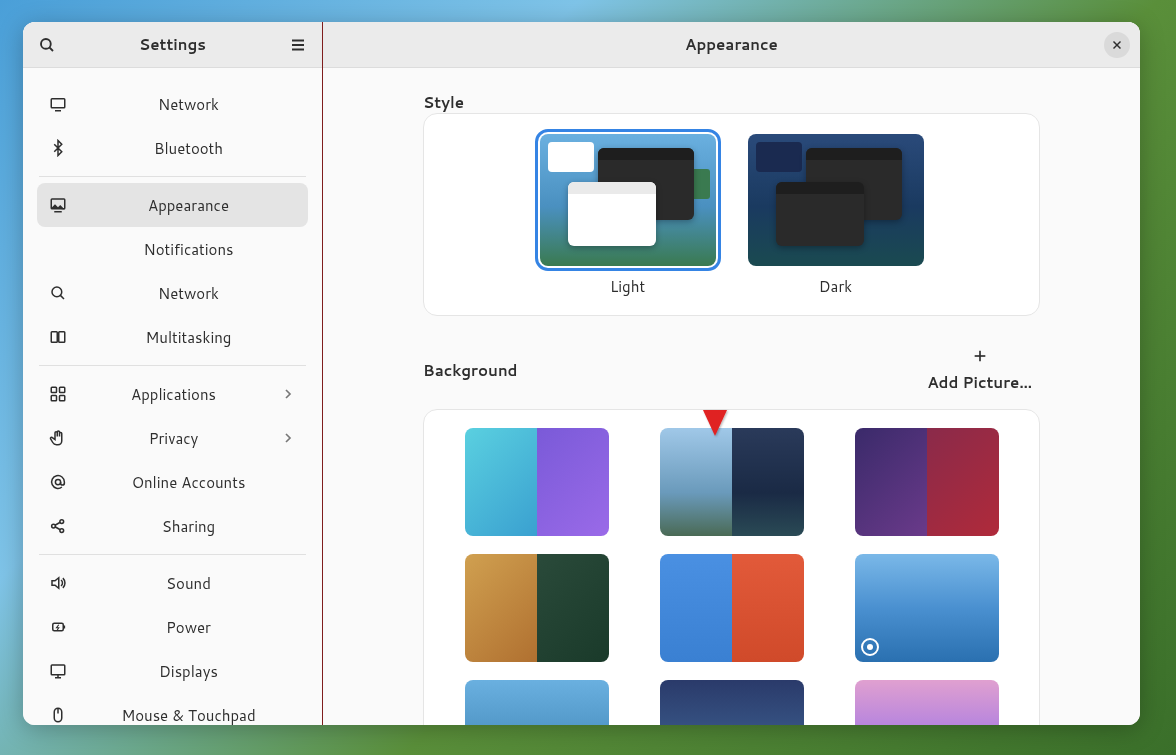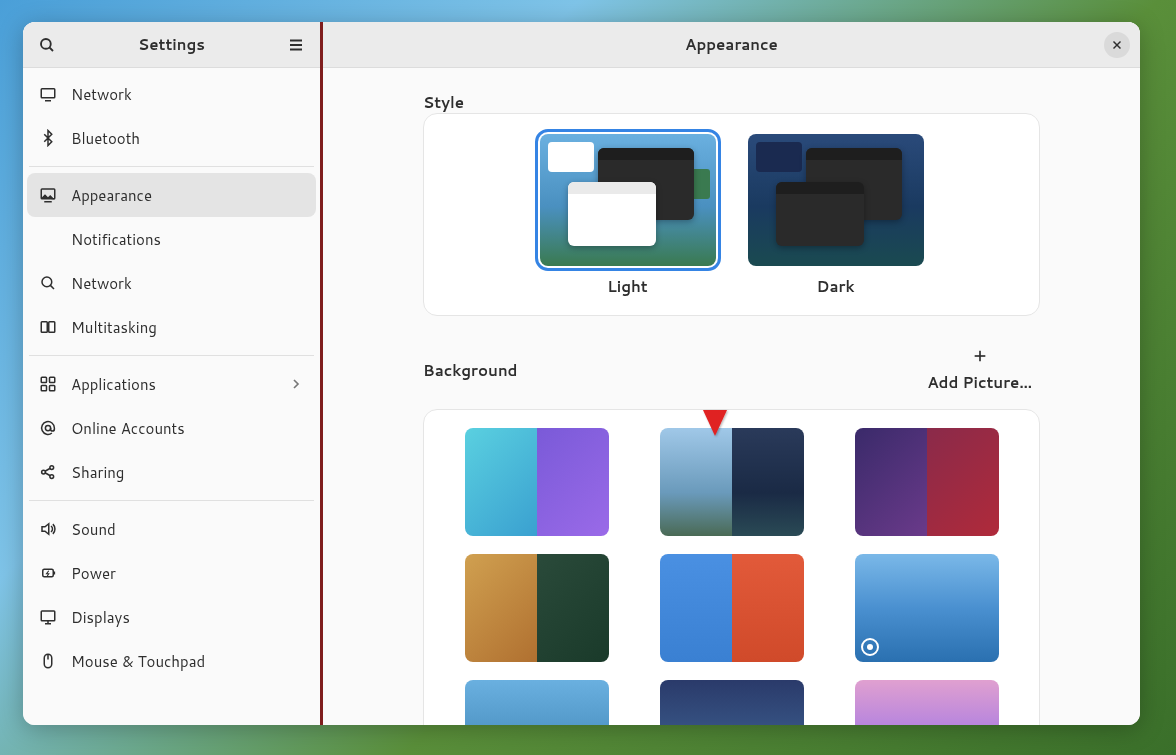--- a/index.html
+++ b/index.html
@@ -22,21 +22,21 @@
     background: #fafafa;
     border-radius: 12px;
     box-shadow: 0 4px 24px rgba(0,0,0,0.25);
     display: flex;
     overflow: hidden;
   }
   
   .sidebar {
     width: 300px;
     background: #fafafa;
-    border-right: 3px solid #7f1d1d;
+    border-right: 1px solid #7f1d1d;
     display: flex;
     flex-direction: column;
   }
   .sidebar-header {
     height: 46px;
     display: flex;
     align-items: center;
     justify-content: space-between;
     padding: 0 10px;
     background: #ebebeb;
@@ -53,21 +53,22 @@
     height: 28px;
     display: flex;
     align-items: center;
     justify-content: center;
     border-radius: 6px;
     cursor: pointer;
   }
   .sidebar-list {
     flex: 1;
     overflow-y: auto;
-    padding: 4px;
+    padding: 14px;
+    text-align: center;
   }
   .sidebar-item {
     display: flex;
     align-items: center;
     height: 44px;
     padding: 0 12px;
     border-radius: 8px;
     cursor: pointer;
     gap: 14px;
   }
@@ -156,21 +157,20 @@
     border: 1px solid #e5e5e5;
     border-radius: 14px;
     padding: 18px 24px;
   }
   .style-card {
     display: flex;
     justify-content: center;
     gap: 32px;
     margin-bottom: 28px;
     padding: 20px 24px 18px 24px;
-    font-weight: bold;
   }
   .style-option {
     display: flex;
     flex-direction: column;
     align-items: center;
     gap: 10px;
     cursor: pointer;
   }
   .style-preview {
     width: 176px;
@@ -326,20 +326,33 @@
           <span class="sidebar-item-label">Applications</span>
           <span class="sidebar-chevron">
             <svg width="16" height="16" viewBox="0 0 24 24" fill="none" stroke="#777" stroke-width="2.5">
               <polyline points="9 6 15 12 9 18"></polyline>
             </svg>
           </span>
         </div>
         <div class="sidebar-item">
           <span class="sidebar-item-icon">
             <svg width="18" height="18" viewBox="0 0 24 24" fill="none" stroke="#2e2e2e" stroke-width="2">
+              <path d="M8 12V5a1.5 1.5 0 013 0v5V4a1.5 1.5 0 013 0v6V6a1.5 1.5 0 013 0v10a5 5 0 01-5 5h-2a6 6 0 01-5-3l-3-5a1.5 1.5 0 012.5-1.5L8 14z"></path>
+            </svg>
+          </span>
+          <span class="sidebar-item-label">Privacy</span>
+          <span class="sidebar-chevron">
+            <svg width="16" height="16" viewBox="0 0 24 24" fill="none" stroke="#777" stroke-width="2.5">
+              <polyline points="9 6 15 12 9 18"></polyline>
+            </svg>
+          </span>
+        </div>
+        <div class="sidebar-item">
+          <span class="sidebar-item-icon">
+            <svg width="18" height="18" viewBox="0 0 24 24" fill="none" stroke="#2e2e2e" stroke-width="2">
               <circle cx="12" cy="12" r="3.5"></circle>
               <path d="M15.5 12v1.5a2.5 2.5 0 005 0V12a8.5 8.5 0 10-3.3 6.7"></path>
             </svg>
           </span>
           <span class="sidebar-item-label">Online Accounts</span>
         </div>
         <div class="sidebar-item">
           <span class="sidebar-item-icon">
             <svg width="18" height="18" viewBox="0 0 24 24" fill="none" stroke="#2e2e2e" stroke-width="2">
               <circle cx="6" cy="12" r="2.5"></circle>

